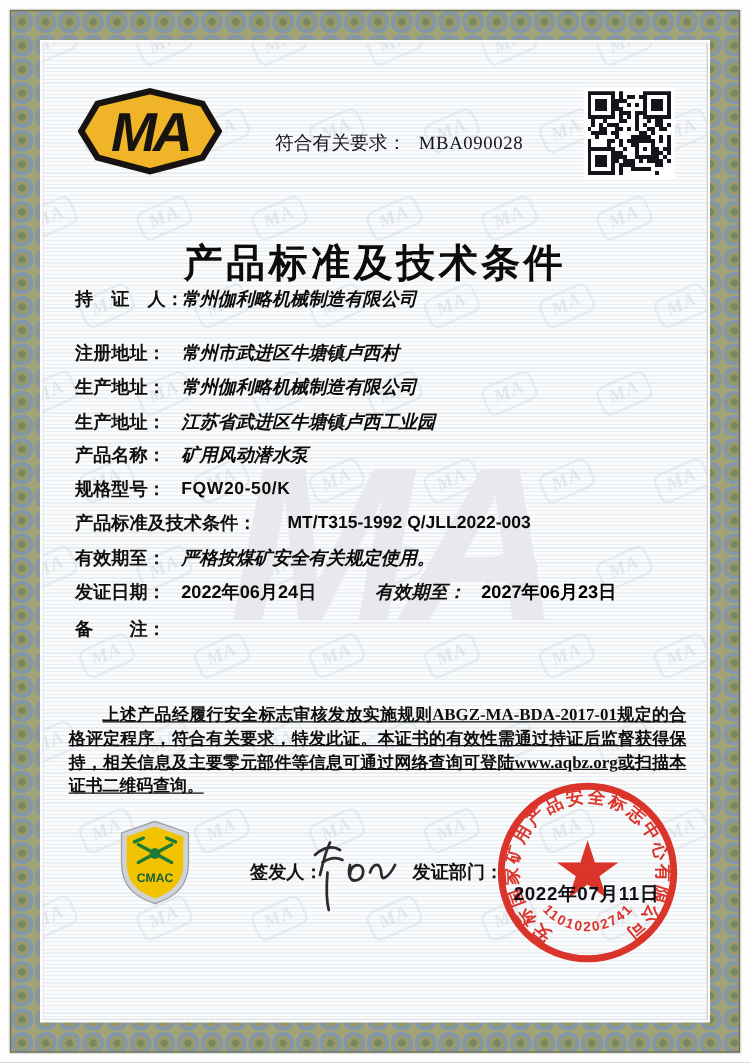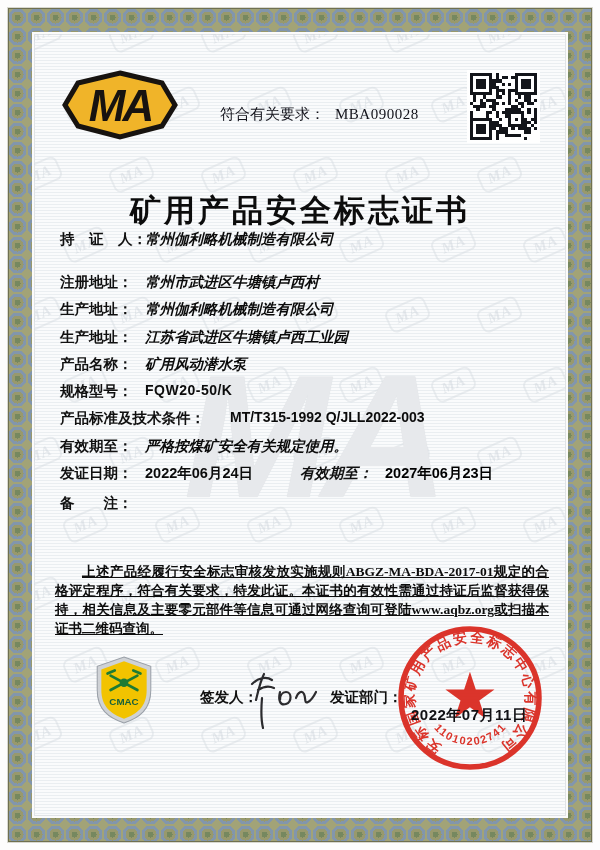--- a/index.html
+++ b/index.html
@@ -387,21 +387,21 @@
             <rect x="2" y="20" width="1" height="1"></rect>
             <rect x="3" y="20" width="1" height="1"></rect>
             <rect x="4" y="20" width="1" height="1"></rect>
             <rect x="5" y="20" width="1" height="1"></rect>
             <rect x="6" y="20" width="1" height="1"></rect>
             <rect x="8" y="20" width="1" height="1"></rect>
             <rect x="17" y="20" width="1" height="1"></rect>
           </svg>
         </div>
 
-      <h1 class="title">矿用产品安全标志证书</h1>
+      <h1 class="title">产品标准及技术条件</h1>
 
       <div class="row" style="top:196px">
         <span class="lab">持　证　人：</span>
         <span class="val script">常州伽利略机械制造有限公司</span>
       </div>
       <div class="row" style="top:239px">
         <span class="lab">注册地址：</span>
         <span class="val script">常州市武进区牛塘镇卢西村</span>
       </div>
       <div class="row" style="top:266px">

